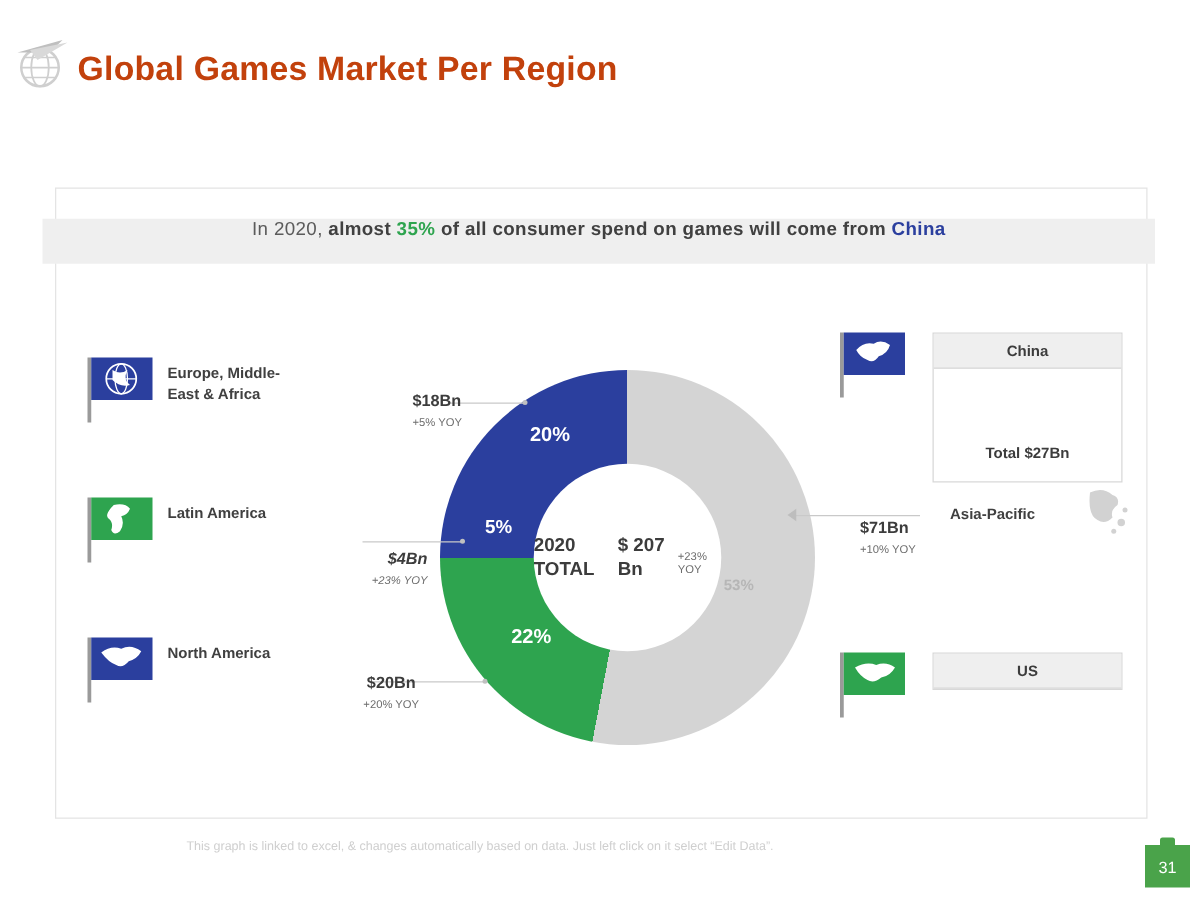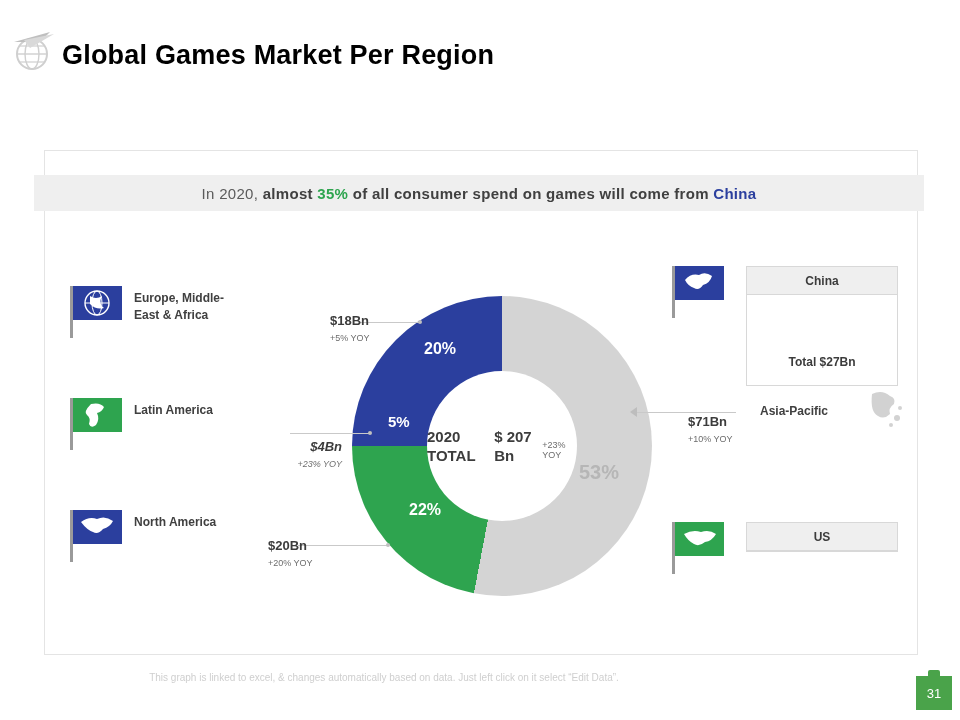--- a/index.html
+++ b/index.html
@@ -13,32 +13,32 @@
   }
   
   #header{
     position:absolute;left:0;top:0;width:960px;height:110px;
   }
   #logo-icon{
     position:absolute;left:10px;top:28px;width:48px;height:48px;
   }
   #page-title{
     position:absolute;left:62px;top:40px;
-    font-size:27px;font-weight:bold;color:#000000;
+    font-size:27px;font-weight:bold;color:#c2410c;
     letter-spacing:0.2px;
   }
   
   #content-card{
     position:absolute;left:44px;top:150px;width:872px;height:503px;
     border:1px solid #e4e4e4;background:#ffffff;
   }
   #callout-bar{
     position:absolute;left:34px;top:175px;width:890px;height:36px;
     background:#efefef;
-    display:flex;align-items:center;justify-content:center;
+    display:flex;justify-content:center;
   }
   #callout-text{
     font-size:15px;color:#5b5b5b;letter-spacing:0.3px;
   }
   #callout-text b{color:#404040;}
   .hl-green{color:#2ea44f;font-weight:bold;}
   .hl-blue{color:#2b3f9e;font-weight:bold;}
   
   #donut-wrap{
     position:absolute;left:352px;top:296px;width:300px;height:300px;
@@ -56,28 +56,28 @@
   }
   #donut-center .t1{font-size:15px;font-weight:bold;color:#3c3c3c;line-height:19px;}
   #donut-center .t2{font-size:15px;font-weight:bold;color:#3c3c3c;line-height:19px;}
   #donut-center .t3{font-size:9px;color:#6d6d6d;margin-top:8px;}
   .slice-label{
     position:absolute;font-weight:bold;color:#ffffff;
   }
   #slice-label-0{left:72px;top:44px;font-size:16px;}   
   #slice-label-1{left:36px;top:117px;font-size:15px;}  
   #slice-label-2{left:57px;top:205px;font-size:16px;}  
-  #slice-label-3{left:227px;top:165px;font-size:20px;color:#b6b6b6;} 
+  #slice-label-3{left:227px;top:165px;font-size:12px;color:#b6b6b6;} 
   
   .value-box{position:absolute;text-align:right;margin-top:28px;}
   .value-box .amount{font-size:13px;font-weight:bold;color:#3c3c3c;display:block;}
   .value-box .yoy{font-size:9px;color:#6d6d6d;display:block;margin-top:5px;}
   #value-eu{left:330px;top:285px;width:90px;text-align:left;}
   #value-latam{left:262px;top:411px;width:80px;text-align:right;font-style:italic;}
-  #value-na{left:268px;top:510px;width:90px;text-align:left;}
+  #value-na{left:268px;top:510px;width:90px;text-align:center;}
   #value-apac{left:688px;top:386px;width:70px;text-align:left;}
   
   .leader{position:absolute;background:#c9c9c9;height:1px;}
   #leader-eu{left:360px;top:322px;width:60px;}
   #leader-latam{left:290px;top:433px;width:80px;}
   #leader-na{left:298px;top:545px;width:90px;}
   #leader-apac{left:636px;top:412px;width:100px;}
   .arrow-left{
     position:absolute;width:0;height:0;
     border-top:5px solid transparent;border-bottom:5px solid transparent;

